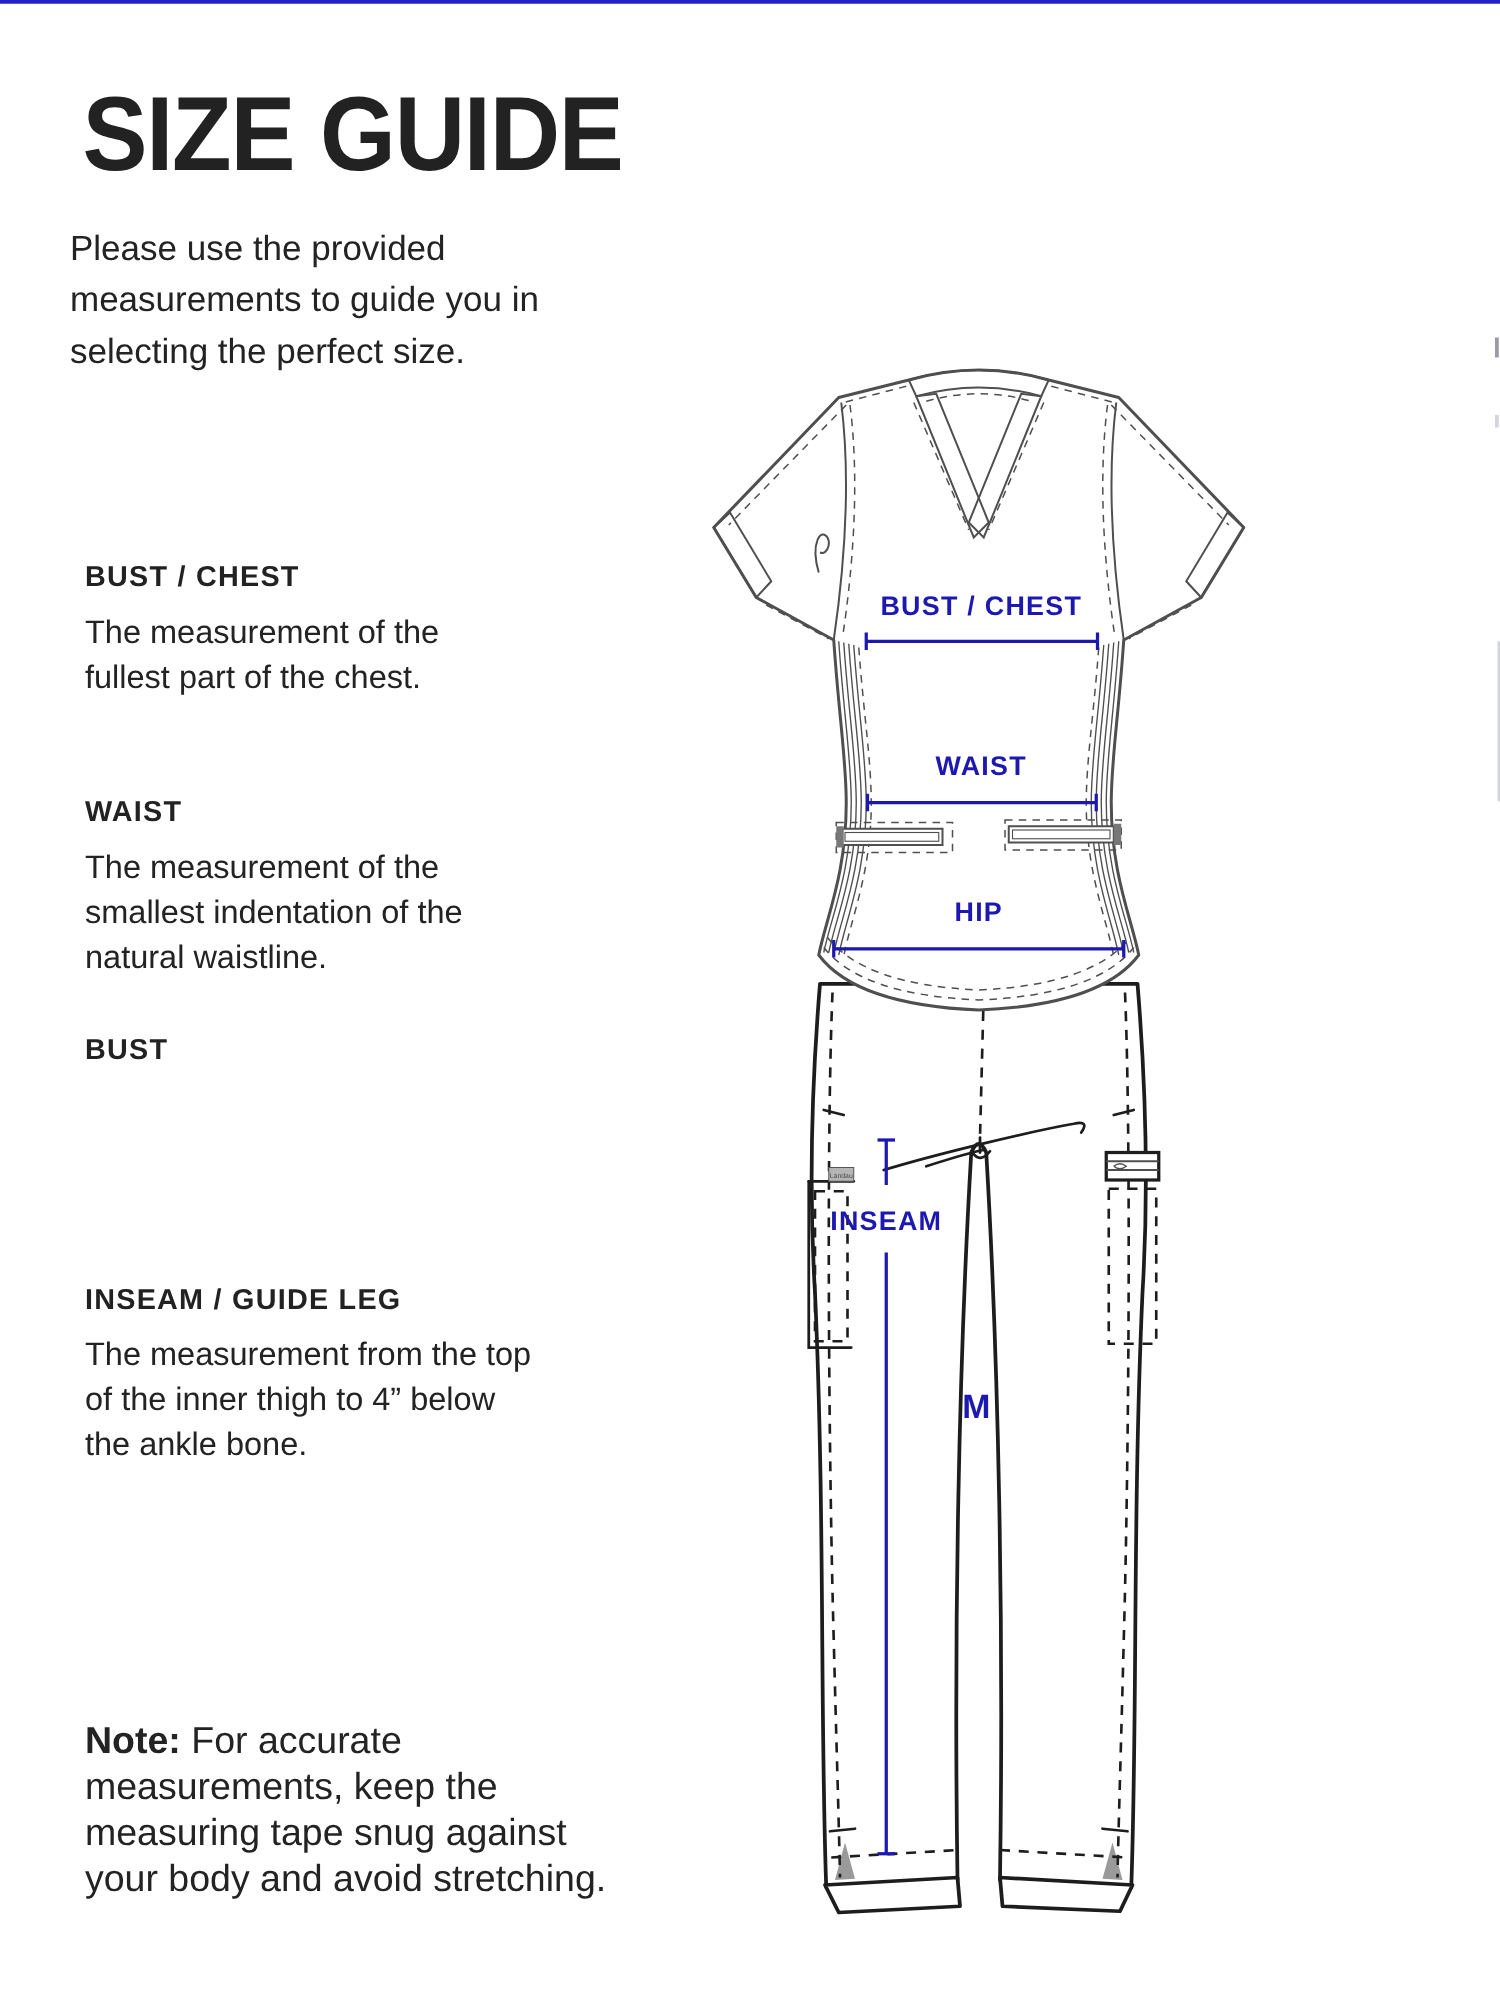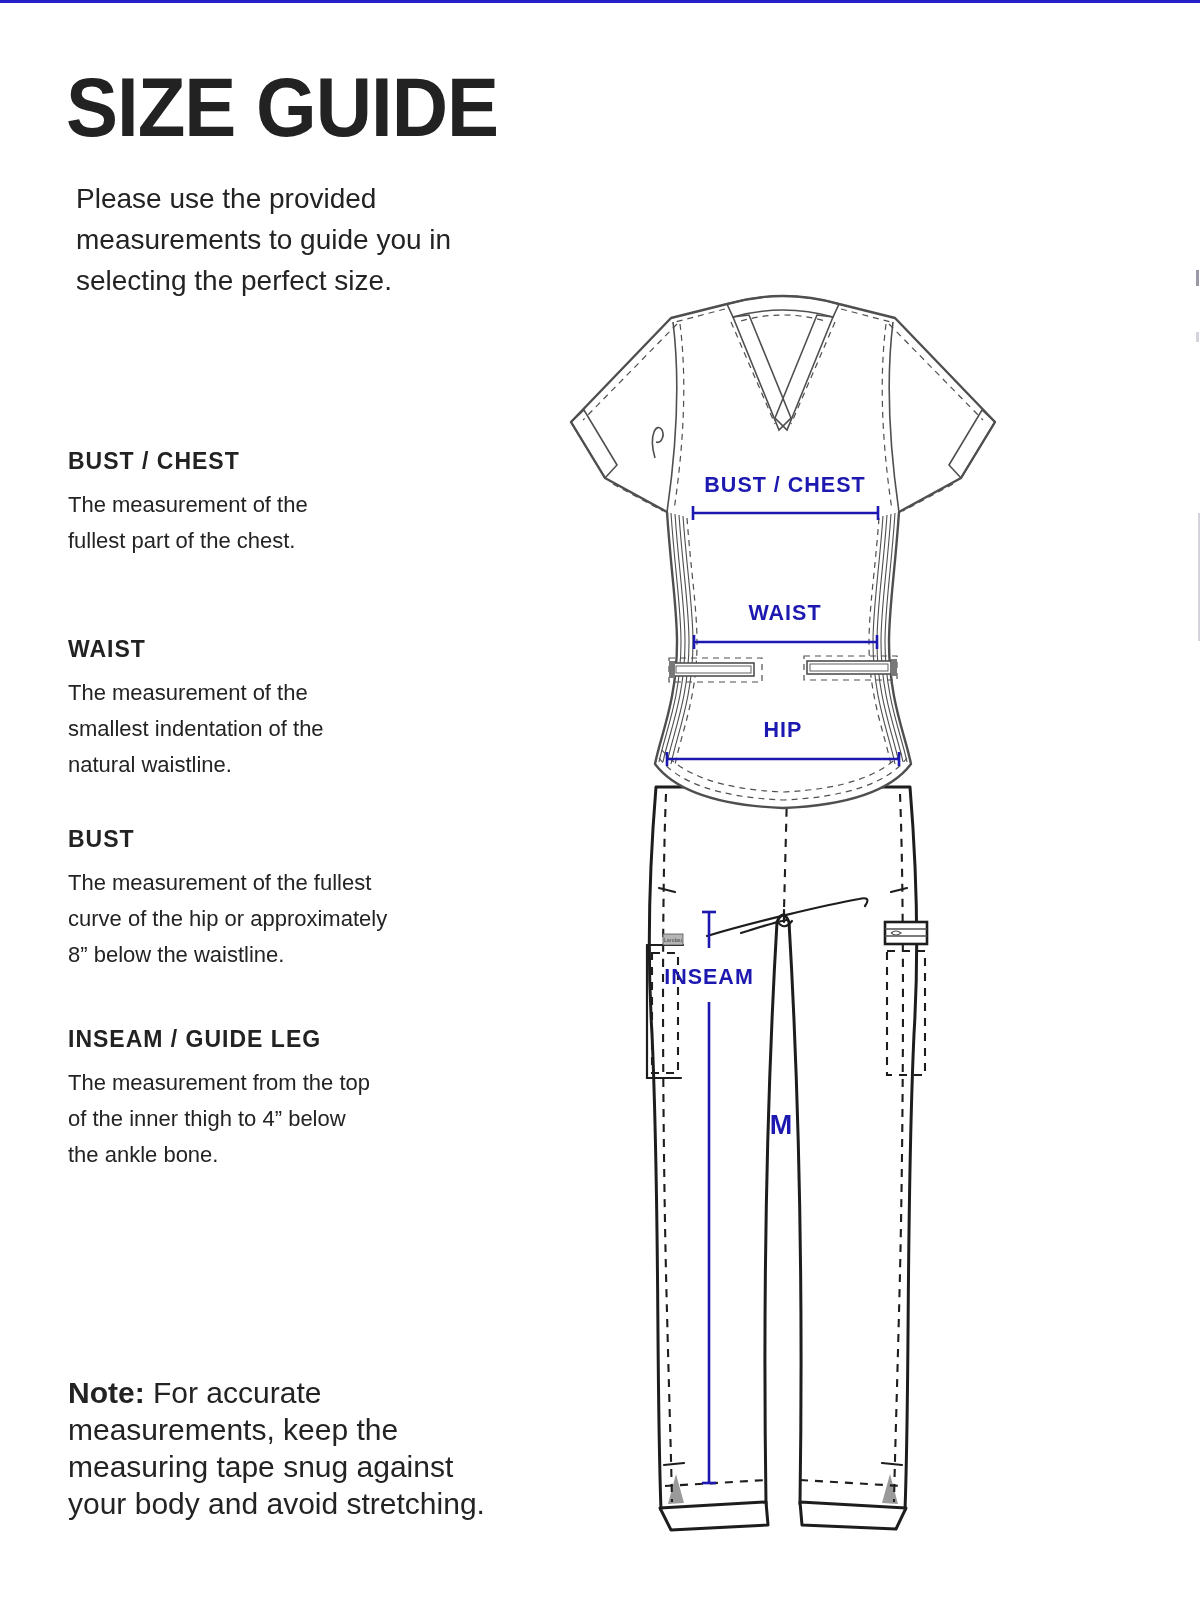--- a/index.html
+++ b/index.html
@@ -25,30 +25,30 @@
   }
   .edge-artifact{position:absolute;background:#9a9aa6;}
   .edge-artifact.light{background:#d4d4de;}
 
   .title{
     position:absolute;left:66px;top:58px;
     font-size:78px;font-weight:700;letter-spacing:-1px;
     color:#222;transform:scaleY(1.08);transform-origin:top left;
   }
   .intro{
-    position:absolute;left:76px;top:178px;width:470px;
+    position:absolute;left:56px;top:178px;width:470px;
     font-size:28px;line-height:41px;white-space:pre-line;
   }
   .sec{position:absolute;left:68px;width:440px;}
   .sec-h{
     font-size:23px;font-weight:700;letter-spacing:1px;color:#222;
     margin-bottom:12px;
   }
   .sec-body{
-    font-size:22px;line-height:36px;white-space:pre-line;
+    font-size:26px;line-height:36px;white-space:pre-line;
   }
   .note{
     position:absolute;left:68px;top:1374px;width:420px;
     font-size:30px;line-height:37px;
   }
   .note b{font-weight:700;}
   .note-body{white-space:pre-line;}
 
   .diagram{position:absolute;left:535px;top:272px;width:480px;height:1280px;}
 
@@ -88,23 +88,20 @@
 
   <div class="sec" style="top:636px">
     <div class="sec-h">WAIST</div>
     <div class="sec-body">The measurement of the
 smallest indentation of the
 natural waistline.</div>
   </div>
 
   <div class="sec" style="top:826px">
     <div class="sec-h">BUST</div>
-    <div class="sec-body">The measurement of the fullest
-curve of the hip or approximately
-8” below the waistline.</div>
   </div>
 
   <div class="sec" style="top:1026px">
     <div class="sec-h">INSEAM / GUIDE LEG</div>
     <div class="sec-body">The measurement from the top
 of the inner thigh to 4” below
 the ankle bone.</div>
   </div>
 
   <p class="note"><b>Note:</b> <span class="note-body">For accurate

